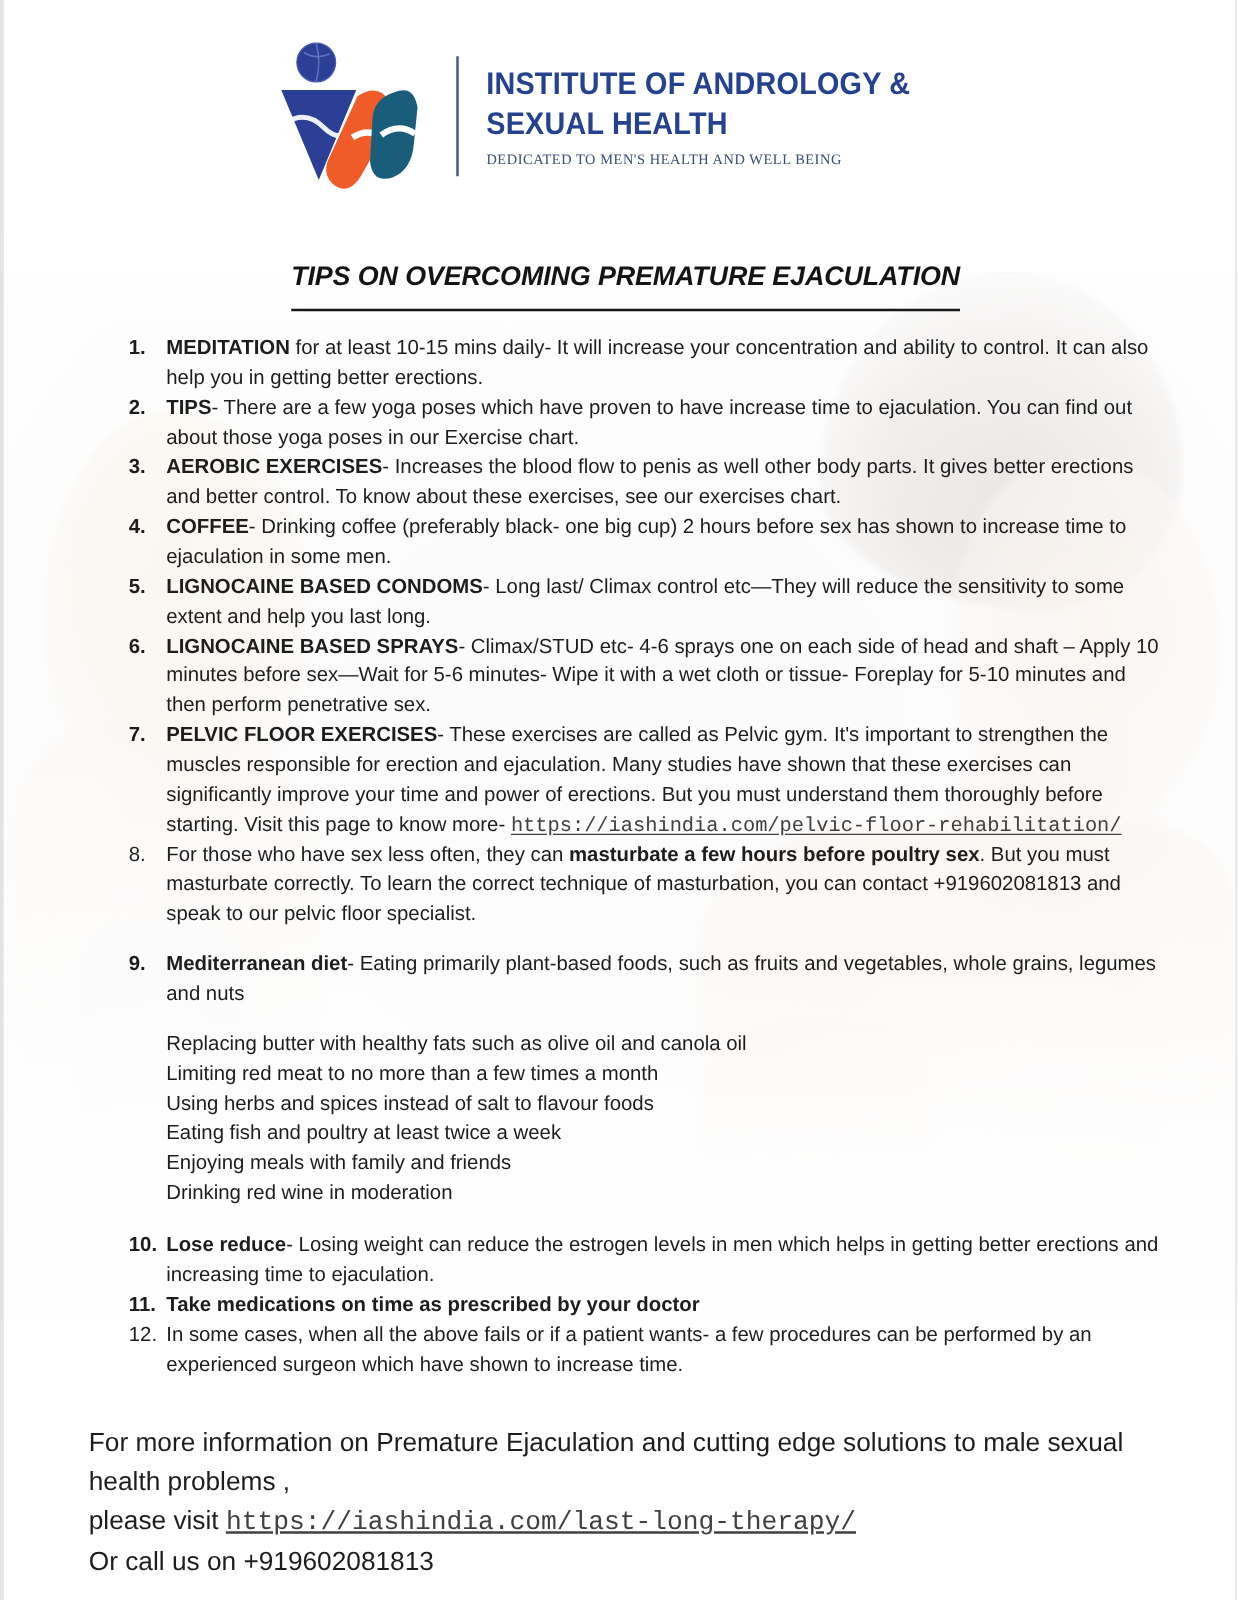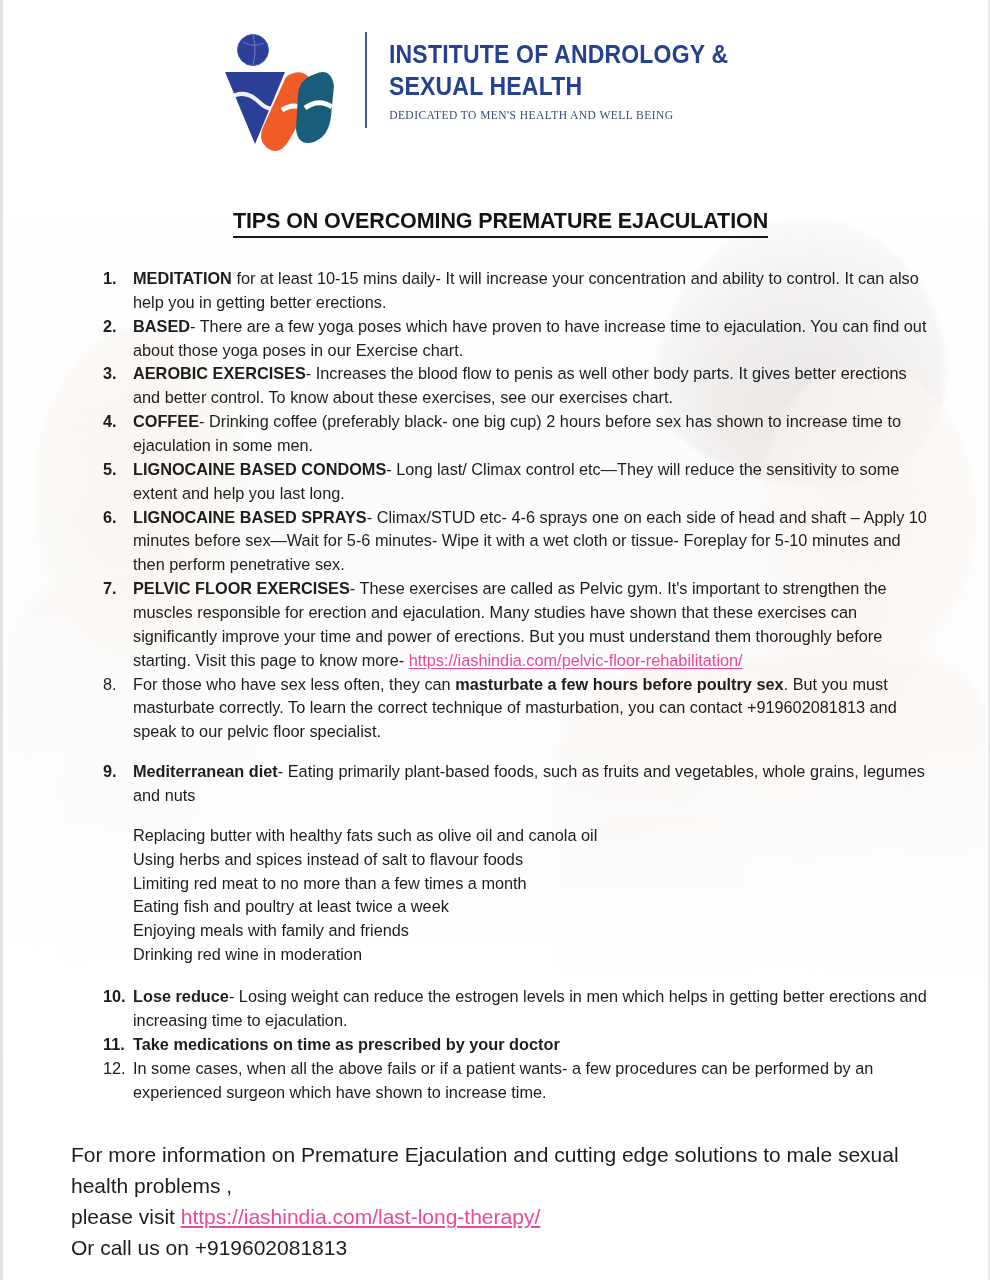--- a/index.html
+++ b/index.html
@@ -26,21 +26,21 @@
     position: relative;
     height: 185px;
     display: flex;
     align-items: center;
     justify-content: center;
     background: #ffffff;
     z-index: 5;
   }
   .logo-wrap {
     display: flex;
-    align-items: flex-start;
+    align-items: center;
     gap: 12px;
     margin-left: -10px;
   }
   .logo-mark {
     position: relative;
     width: 112px;
     height: 122px;
     flex: none;
   }
   .logo-text-block {
@@ -192,21 +192,22 @@
     font-size: 21.5px;
     font-weight: bold;
     letter-spacing: -0.1px;
     color: #141414;
     margin: 24px 0 0 0;
     padding-bottom: 3px;
     display: block;
   }
   .doc-title span.ul {
     border-bottom: 2px solid #171717;
-    padding-bottom: 3px;
+    padding-bottom: 14px;
+    font-style: italic;
   }
 
   ol.tips {
     list-style: none;
     margin: 30px 0 0 0;
     padding: 0;
   }
   ol.tips > li {
     position: relative;
     padding-left: 68px;
@@ -230,23 +231,24 @@
     margin: 16px 0 0 0;
     padding: 0 0 0 68px;
     list-style: none;
     font-size: 16.3px;
     line-height: 1.465;
     color: #1d1d1d;
   }
   .sub-list li { margin: 0; }
 
   a.link, .link {
-    color: #ec4899;
+    color: #404040;
     text-decoration: underline;
     text-underline-offset: 2px;
+    font-family: Liberation Mono, monospace;
   }
 
   .footer-block {
     margin-top: 36px;
     font-size: 21px;
     line-height: 1.465;
     color: #1d1d1d;
     padding-left: 6px;
   }
   .footer-block p { margin: 0; }
@@ -307,21 +309,21 @@
 
     <div class="doc-title"><span class="ul">TIPS ON OVERCOMING PREMATURE EJACULATION</span></div>
 
     <ol class="tips">
 
       <li class="bold-num">
         <span class="num">1.</span><span class="lead">MEDITATION</span><span> for at least 10-15 mins daily- It will increase your concentration and ability to control. It can also help you in getting better erections.</span>
       </li>
 
       <li class="bold-num">
-        <span class="num">2.</span><span class="lead">BASED</span><span>- There are a few yoga poses which have proven to have increase time to ejaculation. You can find out about those yoga poses in our Exercise chart.</span>
+        <span class="num">2.</span><span class="lead">TIPS</span><span>- There are a few yoga poses which have proven to have increase time to ejaculation. You can find out about those yoga poses in our Exercise chart.</span>
       </li>
 
       <li class="bold-num">
         <span class="num">3.</span><span class="lead">AEROBIC EXERCISES</span><span>- Increases the blood flow to penis as well other body parts. It gives better erections and better control. To know about these exercises, see our exercises chart.</span>
       </li>
 
       <li class="bold-num">
         <span class="num">4.</span><span class="lead">COFFEE</span><span>- Drinking coffee (preferably black- one big cup) 2 hours before sex has shown to increase time to ejaculation in some men.</span>
       </li>
 
@@ -341,22 +343,22 @@
         <span class="num">8.</span><span>For those who have sex less often, they can </span><span class="lead">masturbate a few hours before poultry sex</span><span>. But you must masturbate correctly. To learn the correct technique of masturbation, you can contact +919602081813 and speak to our pelvic floor specialist.</span>
       </li>
 
       <li class="bold-num spaced">
         <span class="num">9.</span><span class="lead">Mediterranean diet</span><span>- Eating primarily plant-based foods, such as fruits and vegetables, whole grains, legumes and nuts</span>
       </li>
     </ol>
 
     <ul class="sub-list">
       <li>Replacing butter with healthy fats such as olive oil and canola oil</li>
+      <li>Limiting red meat to no more than a few times a month</li>
       <li>Using herbs and spices instead of salt to flavour foods</li>
-      <li>Limiting red meat to no more than a few times a month</li>
       <li>Eating fish and poultry at least twice a week</li>
       <li>Enjoying meals with family and friends</li>
       <li>Drinking red wine in moderation</li>
     </ul>
 
     <ol class="tips" style="margin-top:18px;">
       <li class="bold-num">
         <span class="num">10.</span><span class="lead">Lose reduce</span><span>- Losing weight can reduce the estrogen levels in men which helps in getting better erections and increasing time to ejaculation.</span>
       </li>
       <li class="bold-num">

